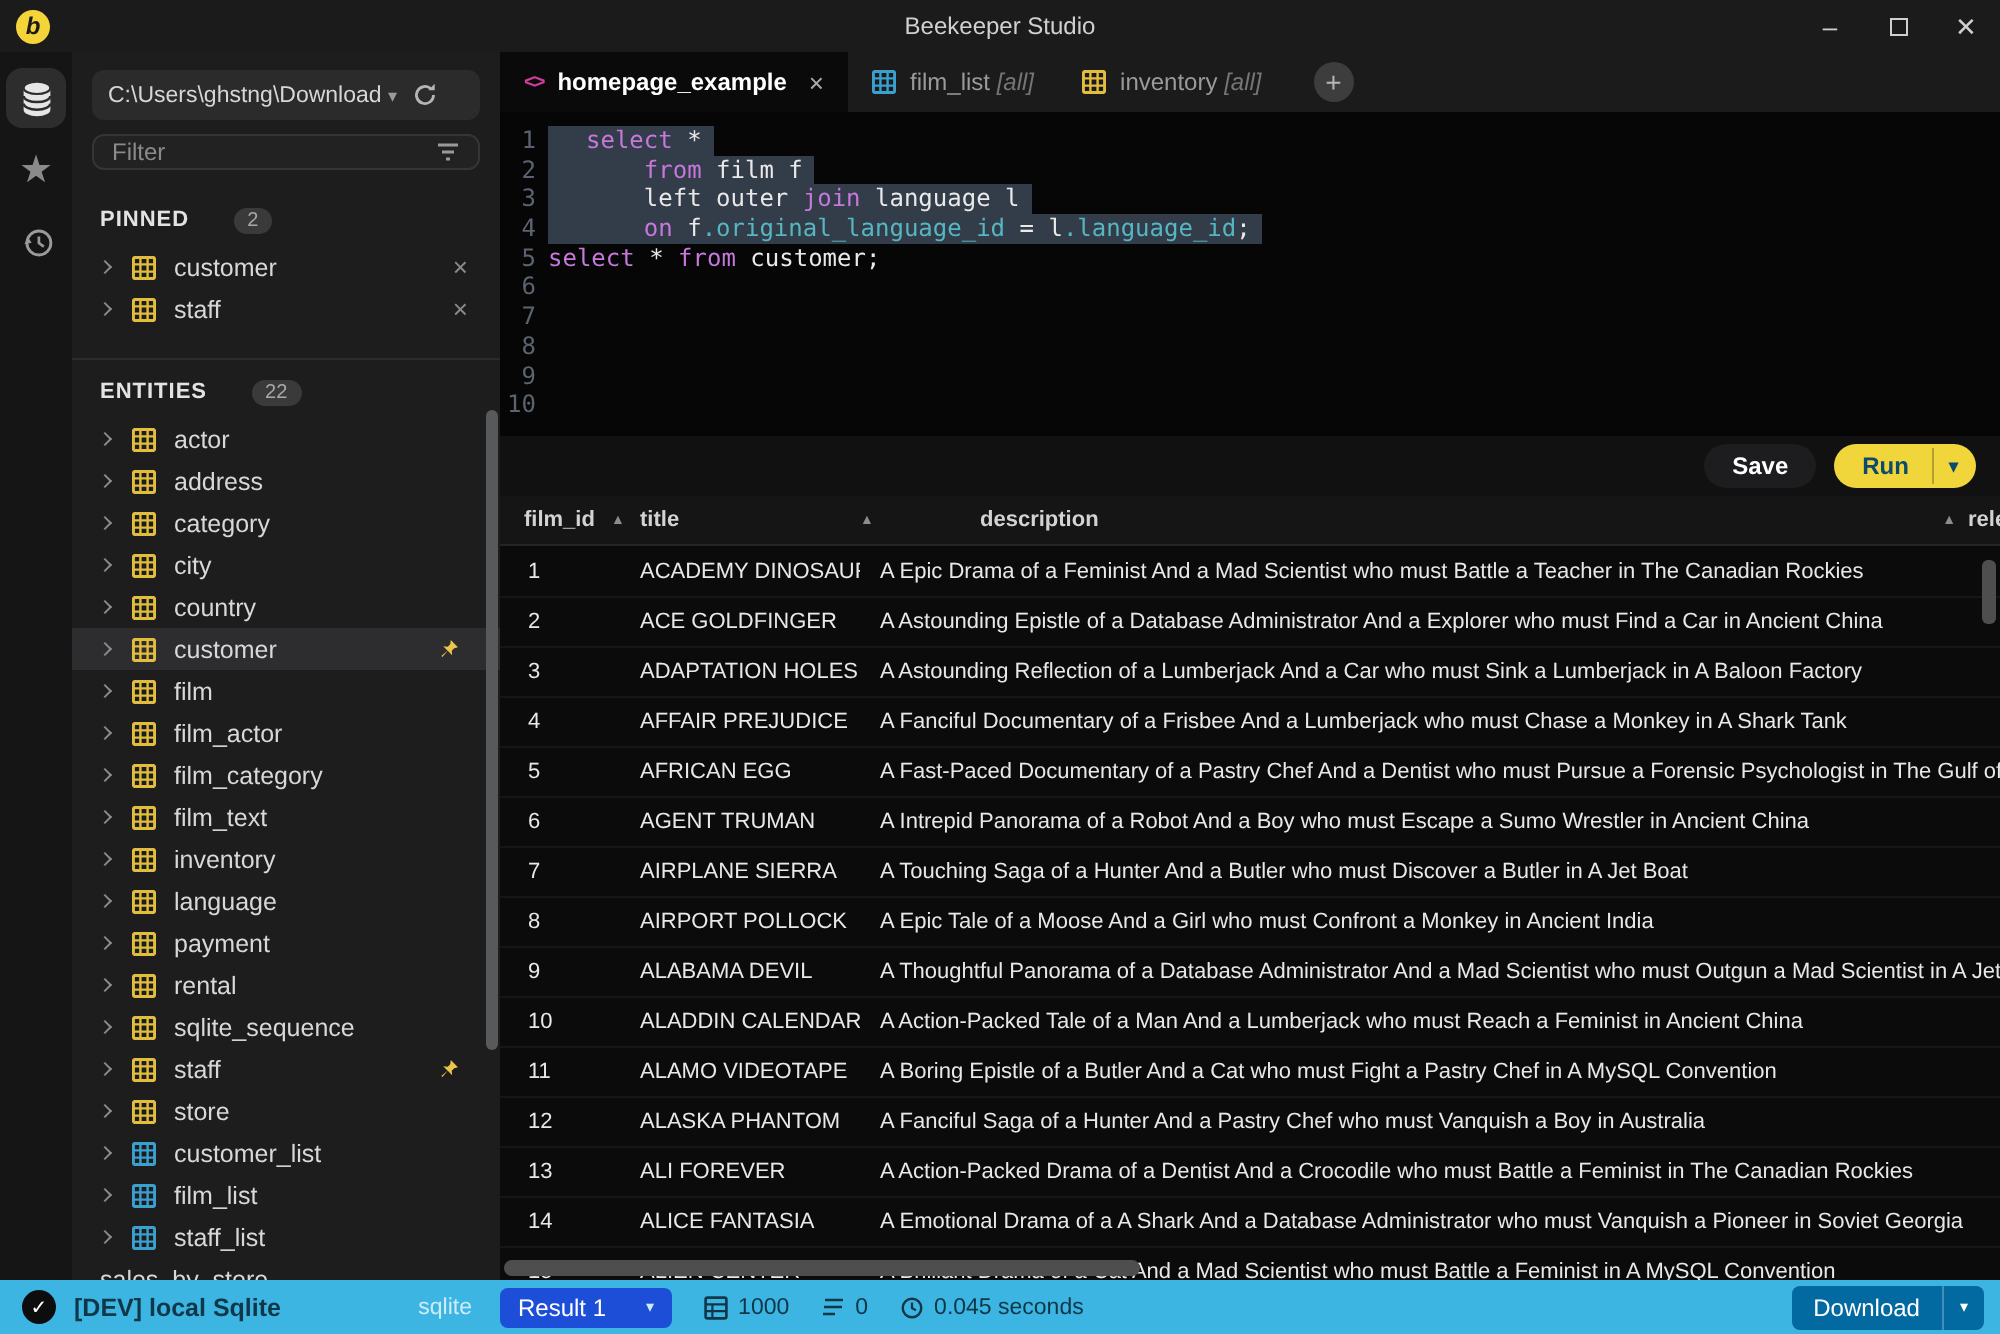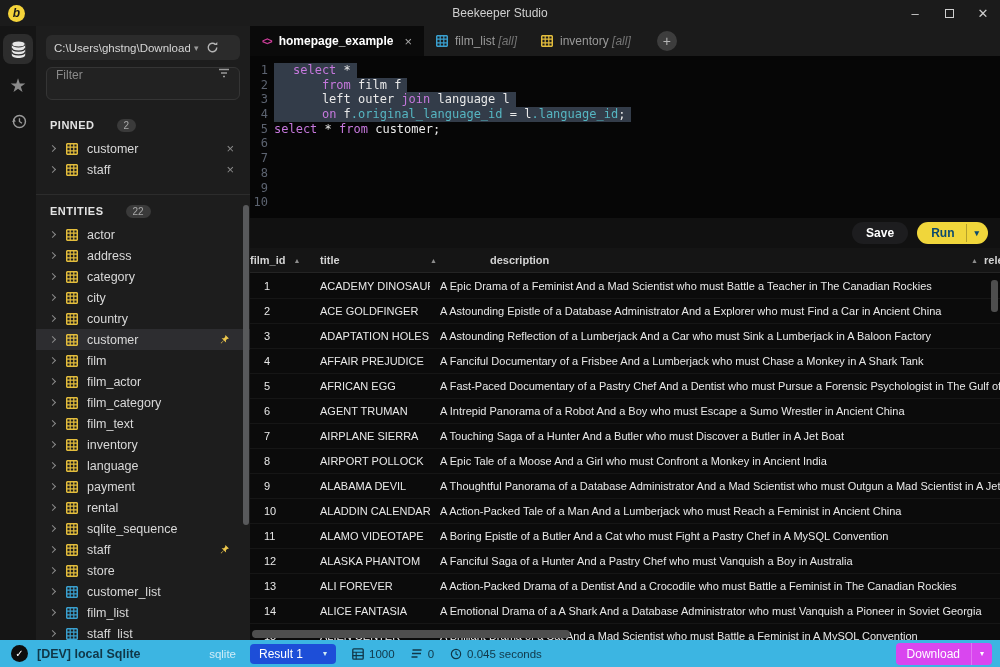--- a/index.html
+++ b/index.html
@@ -25,22 +25,22 @@
   .rail-btn { width:30px; height:30px; border-radius:8px; display:flex; align-items:center; justify-content:center; }
   .rail-btn.active { background:#2d2d2d; }
   .rail-star { color:#8a8a8a; font-size:19px; line-height:1; }
 
   
   .sidebar { position:absolute; top:26px; left:36px; width:214px; bottom:27px; background:#1d1d1d; z-index:10; overflow:hidden; }
   .conn-row { margin:9px 10px 0 10px; height:25px; background:#2b2b2b; border-radius:6px;
     display:flex; align-items:center; padding:0 8px; color:#d6d6d6; font-size:11.5px; }
   .conn-path { flex:1; white-space:nowrap; overflow:hidden; max-width:136px; }
   .conn-caret { color:#9a9a9a; font-size:9px; margin:0 7px 0 4px; }
-  .filter-row { margin:7px 10px 0 10px; height:33px; border:1px solid #353535; background:#222;
-    border-radius:6px; display:flex; align-items:flex-start; padding:0 9px; }
+  .filter-row { margin:7px 10px 0 10px; height:18px; border:1px solid #353535; background:#222;
+    border-radius:6px; display:flex; align-items:center; padding:0 9px; }
   .filter-ph { flex:1; color:#8a8a8a; font-size:12px; }
   .section-head { display:flex; align-items:center; gap:22px; padding:0 0 0 14px; margin-top:16px; height:18px; }
   .section-title { color:#e3e3e3; font-size:11px; font-weight:bold; letter-spacing:.5px; }
   .badge { background:#3a3a3a; color:#a8a8a8; font-size:10px; border-radius:8px; padding:1px 7px; }
   .ent-list { margin-top:4px; }
   .ent-row { height:21px; display:flex; align-items:center; padding-left:14px; color:#d8d8d8; font-size:12.5px; position:relative; }
   .ent-row.selected { background:#2d2d30; }
   .chev { width:5px; height:5px; border-right:1.4px solid #8a8a8a; border-bottom:1.4px solid #8a8a8a;
     transform:rotate(-45deg); margin-right:11px; flex:0 0 auto; }
   .ent-icon { margin-right:9px; display:flex; flex:0 0 auto; }
@@ -77,21 +77,21 @@
   .btn-run { background:#f0d63b; color:#0c4a6e; font-size:12px; font-weight:bold; border-radius:13px;
     display:flex; align-items:center; overflow:hidden; }
   .btn-run .run-label { padding:4px 12px 4px 14px; }
   .btn-run .run-caret { padding:4px 9px 4px 7px; border-left:1px solid rgba(0,0,0,.25); font-size:9px; }
 
   
   .grid-head { position:absolute; top:222px; left:0; right:0; height:25px; background:#151515;
     border-bottom:1px solid #242424; display:flex; align-items:center; color:#d3d3d3;
     font-size:11px; font-weight:bold; }
   .gh-cell { display:flex; align-items:center; height:100%; }
-  .gh-id { width:62px; }
+  .gh-id { width:62px; padding-left:12px; }
   .gh-title { width:118px; padding-left:8px; }
   .gh-desc { flex:1; padding-left:10px; }
   .gh-rel { width:16px; overflow:hidden; white-space:nowrap; }
   .sort { color:#8d8d8d; font-size:7px; margin-left:8px; }
   .sort.right { margin-left:auto; margin-right:6px; }
   .grid-body { position:absolute; top:248px; left:0; right:0; bottom:0; overflow:hidden; }
   .g-row { height:25px; display:flex; align-items:center; color:#e8e8e8; font-size:11px;
     border-bottom:1px solid #161616; background:#0b0b0b; }
   .gc-id { width:62px; padding-left:14px; flex:0 0 auto; }
   .gc-title { width:118px; padding-left:8px; flex:0 0 auto; white-space:nowrap; overflow:hidden; }
@@ -103,21 +103,21 @@
   .statusbar { position:absolute; left:0; right:0; bottom:0; height:27px; background:#3cb5e2;
     display:flex; align-items:center; font-size:12px; color:#103748; z-index:40; }
   .sb-left { width:250px; display:flex; align-items:center; flex:0 0 auto; }
   .check-circle { width:17px; height:17px; background:#0d0d0d; border-radius:50%; margin:0 9px 0 11px;
     display:flex; align-items:center; justify-content:center; color:#fff; font-size:10px; }
   .sb-conn { font-weight:bold; font-size:12.5px; }
   .sb-dialect { margin-left:auto; margin-right:14px; color:rgba(255,255,255,.75); font-size:11.5px; }
   .sb-btn { background:#1d4ed8; color:#fff; border-radius:4px; padding:3px 9px; display:flex; align-items:center; gap:20px; font-size:12px; }
   .sb-btn .caret { font-size:8px; color:#cfeaf5; }
   .sb-stat { display:flex; align-items:center; gap:5px; margin-left:16px; font-size:11.5px; }
-  .sb-download { margin-left:auto; margin-right:8px; display:flex; align-items:stretch; background:#d946ef; border-radius:4px; overflow:hidden; color:#fff; }
+  .sb-download { margin-left:auto; margin-right:8px; display:flex; align-items:stretch; background:#0369a1; border-radius:4px; overflow:hidden; color:#fff; }
   .sb-download .dl-label { padding:4px 11px; font-size:12px; }
   .sb-download .dl-caret { padding:4px 8px; border-left:1px solid rgba(255,255,255,.25); font-size:8px; display:flex; align-items:center; }
 </style>
 </head>
 <body>
 
 <div class="app">
 
   <div class="titlebar">
     <div class="logo">b</div>

